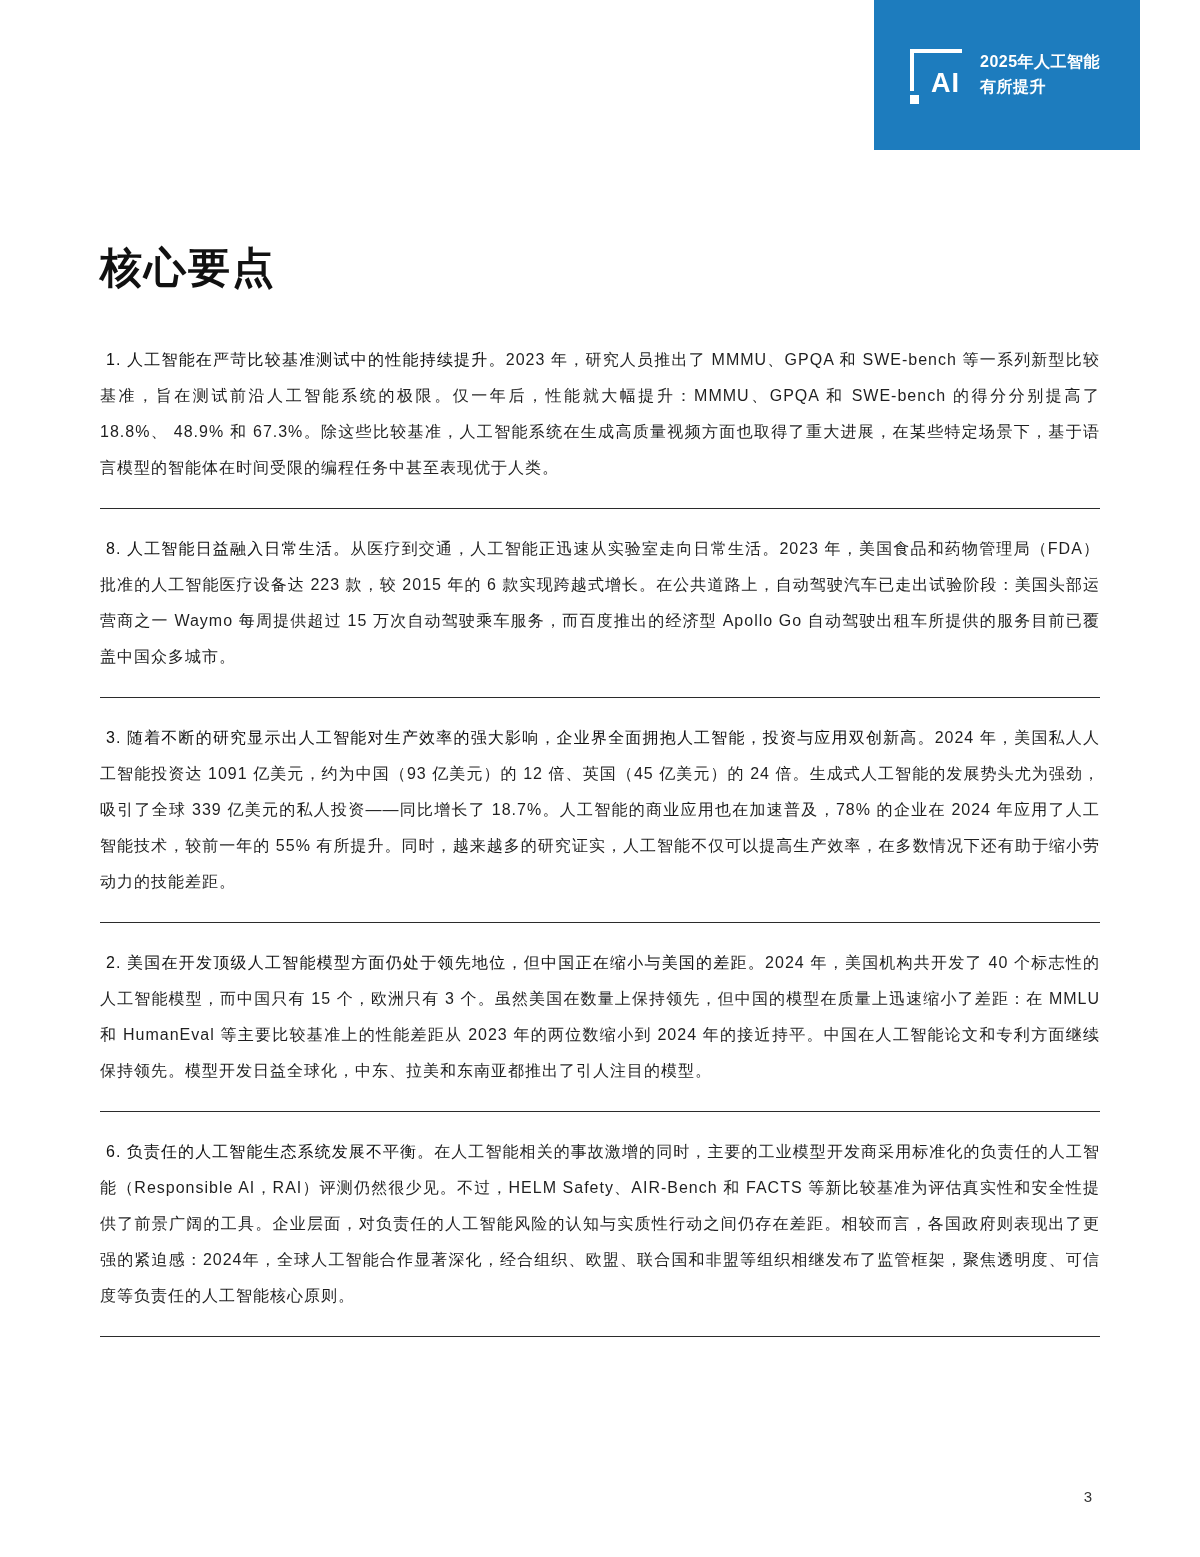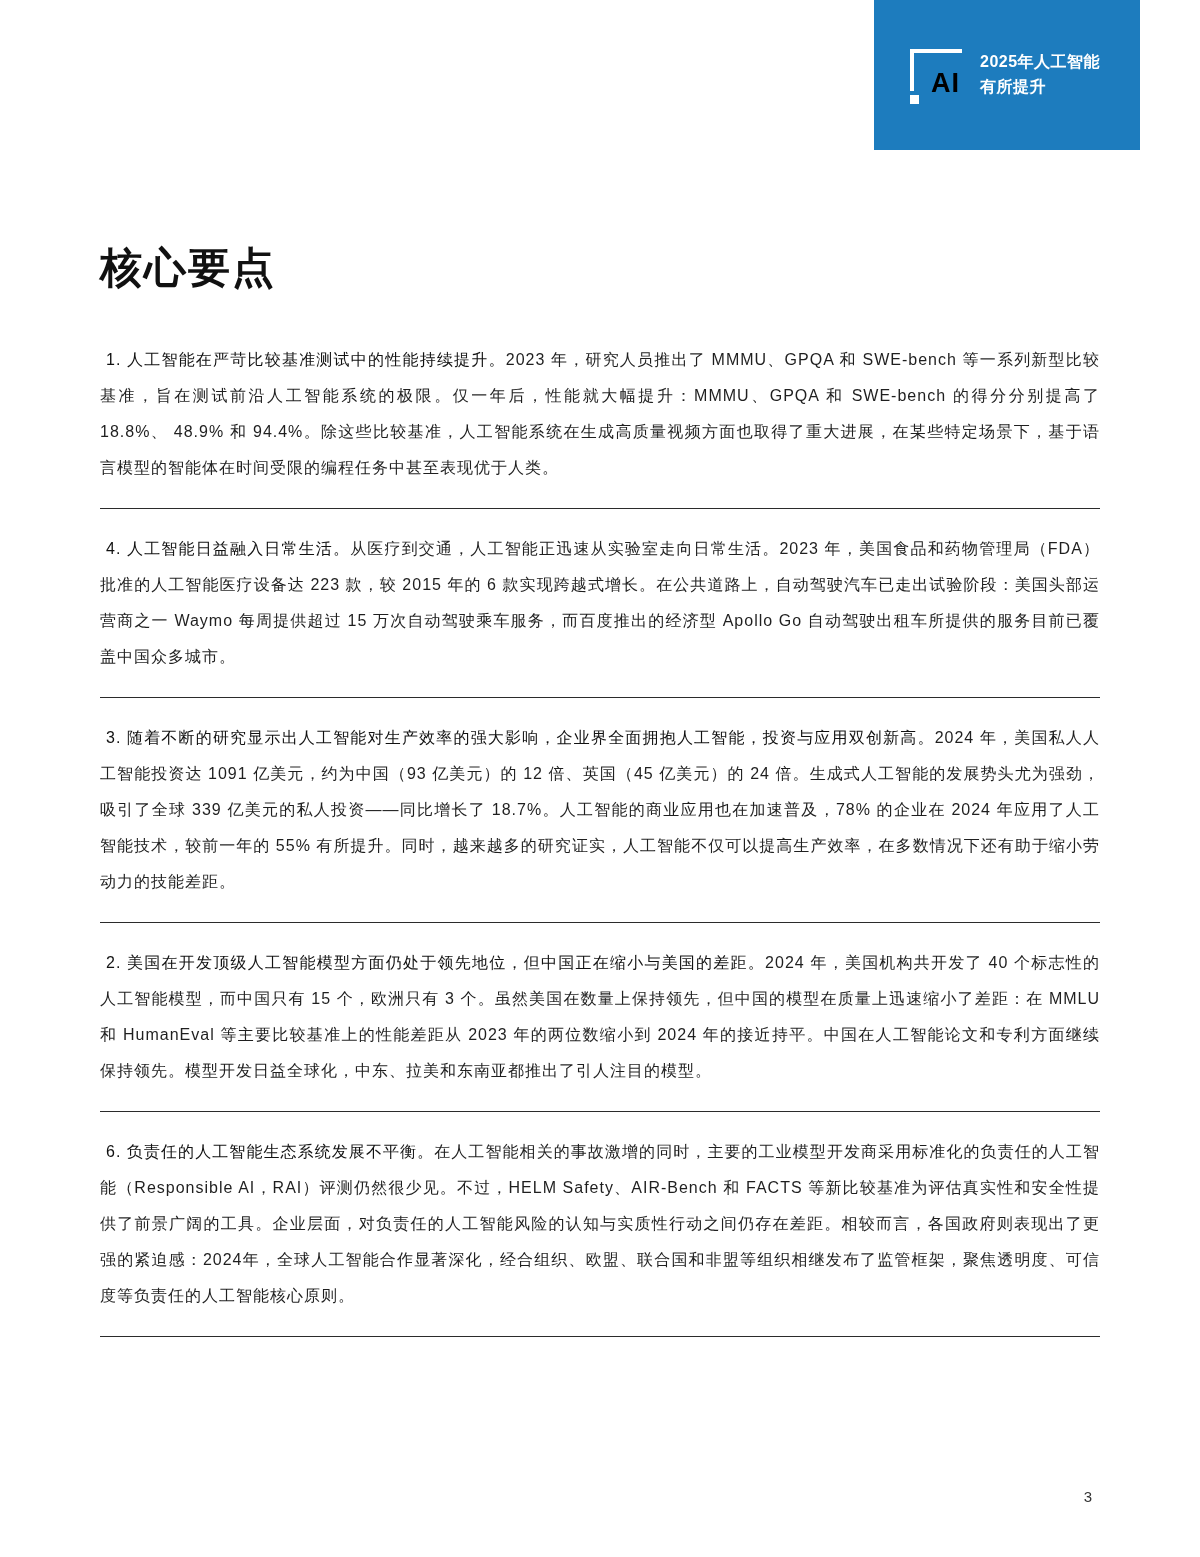--- a/index.html
+++ b/index.html
@@ -34,21 +34,21 @@
     height: 42px;
     border-top: 4px solid #ffffff;
     border-left: 4px solid #ffffff;
     flex: 0 0 auto;
     margin-bottom: 10px;
   }
   .ai-logo-text {
     position: absolute;
     right: 2px;
     bottom: -6px;
-    color: #000000;
+    color: #ffffff;
     font-weight: bold;
     font-size: 27px;
     letter-spacing: 1px;
     line-height: 1;
   }
   .ai-logo-dot {
     position: absolute;
     left: -4px;
     bottom: -13px;
     width: 9px;
@@ -113,26 +113,26 @@
     <div class="report-badge-title">
       <div>2025年人工智能</div>
       <div>有所提升</div>
     </div>
   </div>
 
   <div class="content">
     <h1 class="doc-title">核心要点</h1>
 
     <div class="takeaway">
-      <p><span class="lead">1. 人工智能在严苛比较基准测试中的性能持续提升。</span><span>2023 年，研究人员推出了 MMMU、GPQA 和 SWE-bench 等一系列新型比较基准，旨在测试前沿人工智能系统的极限。仅一年后，性能就大幅提升：MMMU、GPQA 和 SWE-bench 的得分分别提高了 18.8%、 48.9% 和 94.4%。除这些比较基准，人工智能系统在生成高质量视频方面也取得了重大进展，在某些特定场景下，基于语言模型的智能体在时间受限的编程任务中甚至表现优于人类。</span></p>
+      <p><span class="lead">1. 人工智能在严苛比较基准测试中的性能持续提升。</span><span>2023 年，研究人员推出了 MMMU、GPQA 和 SWE-bench 等一系列新型比较基准，旨在测试前沿人工智能系统的极限。仅一年后，性能就大幅提升：MMMU、GPQA 和 SWE-bench 的得分分别提高了 18.8%、 48.9% 和 67.3%。除这些比较基准，人工智能系统在生成高质量视频方面也取得了重大进展，在某些特定场景下，基于语言模型的智能体在时间受限的编程任务中甚至表现优于人类。</span></p>
       <hr>
     </div>
 
     <div class="takeaway">
-      <p><span class="lead">4. 人工智能日益融入日常生活。</span><span>从医疗到交通，人工智能正迅速从实验室走向日常生活。2023 年，美国食品和药物管理局（FDA）批准的人工智能医疗设备达 223 款，较 2015 年的 6 款实现跨越式增长。在公共道路上，自动驾驶汽车已走出试验阶段：美国头部运营商之一 Waymo 每周提供超过 15 万次自动驾驶乘车服务，而百度推出的经济型 Apollo Go 自动驾驶出租车所提供的服务目前已覆盖中国众多城市。</span></p>
+      <p><span class="lead">8. 人工智能日益融入日常生活。</span><span>从医疗到交通，人工智能正迅速从实验室走向日常生活。2023 年，美国食品和药物管理局（FDA）批准的人工智能医疗设备达 223 款，较 2015 年的 6 款实现跨越式增长。在公共道路上，自动驾驶汽车已走出试验阶段：美国头部运营商之一 Waymo 每周提供超过 15 万次自动驾驶乘车服务，而百度推出的经济型 Apollo Go 自动驾驶出租车所提供的服务目前已覆盖中国众多城市。</span></p>
       <hr>
     </div>
 
     <div class="takeaway">
       <p><span class="lead">3. 随着不断的研究显示出人工智能对生产效率的强大影响，企业界全面拥抱人工智能，投资与应用双创新高。</span><span>2024 年，美国私人人工智能投资达 1091 亿美元，约为中国（93 亿美元）的 12 倍、英国（45 亿美元）的 24 倍。生成式人工智能的发展势头尤为强劲，吸引了全球 339 亿美元的私人投资——同比增长了 18.7%。人工智能的商业应用也在加速普及，78% 的企业在 2024 年应用了人工智能技术，较前一年的 55% 有所提升。同时，越来越多的研究证实，人工智能不仅可以提高生产效率，在多数情况下还有助于缩小劳动力的技能差距。</span></p>
       <hr>
     </div>
 
     <div class="takeaway">
       <p><span class="lead">2. 美国在开发顶级人工智能模型方面仍处于领先地位，但中国正在缩小与美国的差距。</span><span>2024 年，美国机构共开发了 40 个标志性的人工智能模型，而中国只有 15 个，欧洲只有 3 个。虽然美国在数量上保持领先，但中国的模型在质量上迅速缩小了差距：在 MMLU 和 HumanEval 等主要比较基准上的性能差距从 2023 年的两位数缩小到 2024 年的接近持平。中国在人工智能论文和专利方面继续保持领先。模型开发日益全球化，中东、拉美和东南亚都推出了引人注目的模型。</span></p>

